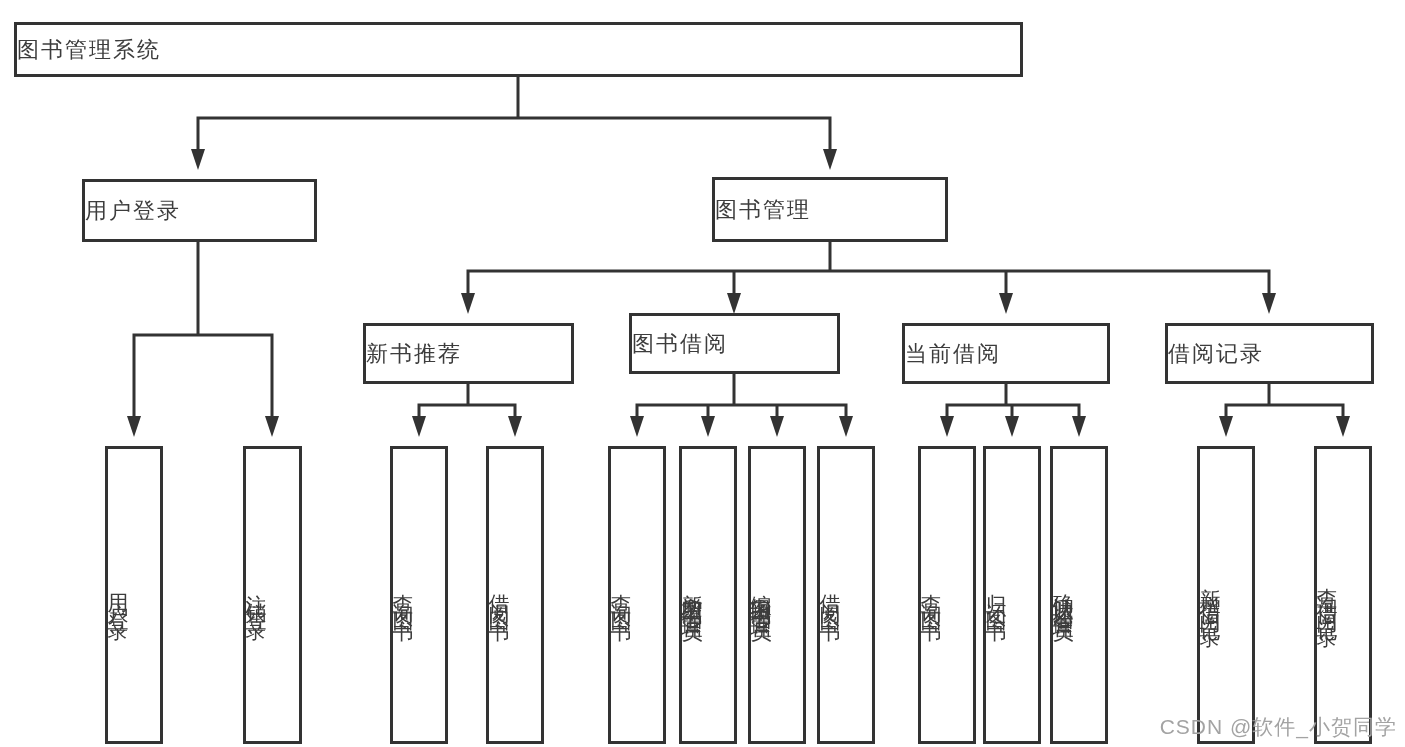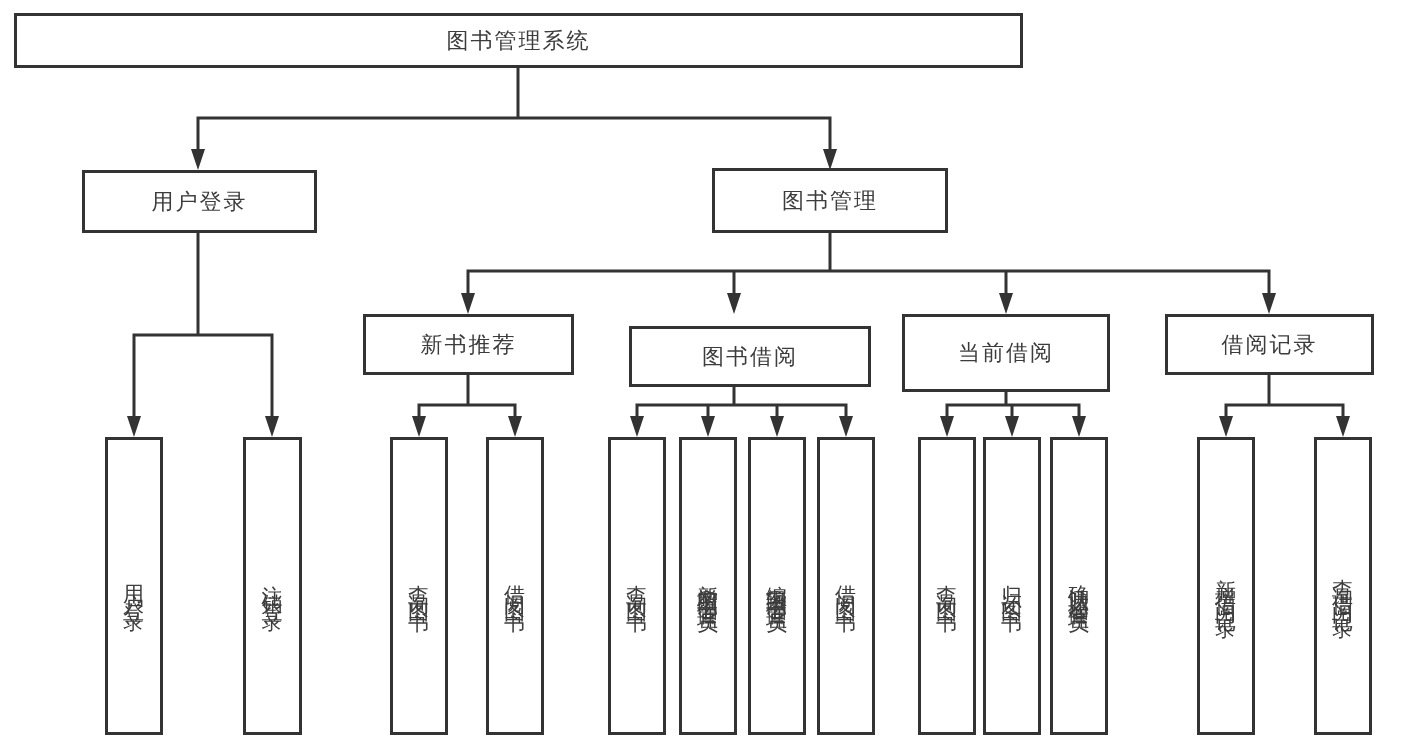--- a/index.html
+++ b/index.html
@@ -17,23 +17,24 @@
     overflow:hidden;
   }
   svg.connectors{position:absolute;left:0;top:0;z-index:1;}
   svg.connectors path{stroke:var(--line);stroke-width:3;fill:none;}
   svg.connectors polygon{fill:var(--line);stroke:none;}
   .node{
     position:absolute;
     box-sizing:border-box;
     border:3px solid var(--line);
     background:var(--bg);
-    display:flex;align-items:center;justify-content:center;
+    display:flex;align-items:center;justify-content:flex-start;
     color:var(--text);
     z-index:2;
+    margin-top:9px;
   }
   .h-node{font-size:22px;letter-spacing:2px;white-space:nowrap;}
   .v-node .vtext{
     writing-mode:vertical-rl;
     text-orientation:mixed;
     font-size:21px;
     letter-spacing:9px;
     line-height:1;
     white-space:nowrap;
   }
@@ -112,24 +113,24 @@
   <div class="node h-node" style="left:82px;top:170px;width:235px;height:63px">
     <span>用户登录</span>
   </div>
   <div class="node h-node" style="left:363px;top:314px;width:211px;height:61px">
     <span>新书推荐</span>
   </div>
 
   <div class="node h-node" style="left:712px;top:168px;width:236px;height:65px">
     <span>图书管理</span>
   </div>
-  <div class="node h-node" style="left:629px;top:326px;width:242px;height:61px">
+  <div class="node h-node" style="left:629px;top:304px;width:211px;height:61px">
     <span>图书借阅</span>
   </div>
-  <div class="node h-node" style="left:902px;top:314px;width:208px;height:78px">
+  <div class="node h-node" style="left:902px;top:314px;width:208px;height:61px">
     <span>当前借阅</span>
   </div>
   <div class="node h-node" style="left:1165px;top:314px;width:209px;height:61px">
     <span>借阅记录</span>
   </div>
 
   <div class="node v-node" style="left:105px;top:437px;width:58px;height:298px">
     <span class="vtext">用户登录</span>
   </div>
   <div class="node v-node" style="left:243px;top:437px;width:59px;height:298px">
@@ -166,14 +167,15 @@
     <span class="vtext">确认归还（管理员）</span>
   </div>
 
   <div class="node v-node mid" style="left:1197px;top:437px;width:58px;height:298px">
     <span class="vtext">新增借阅记录</span>
   </div>
   <div class="node v-node mid" style="left:1314px;top:437px;width:58px;height:298px">
     <span class="vtext">查询借阅记录</span>
   </div>
 
+  <div class="watermark">CSDN @软件_小贺同学</div>
 
 </div>
 
 </body></html>

